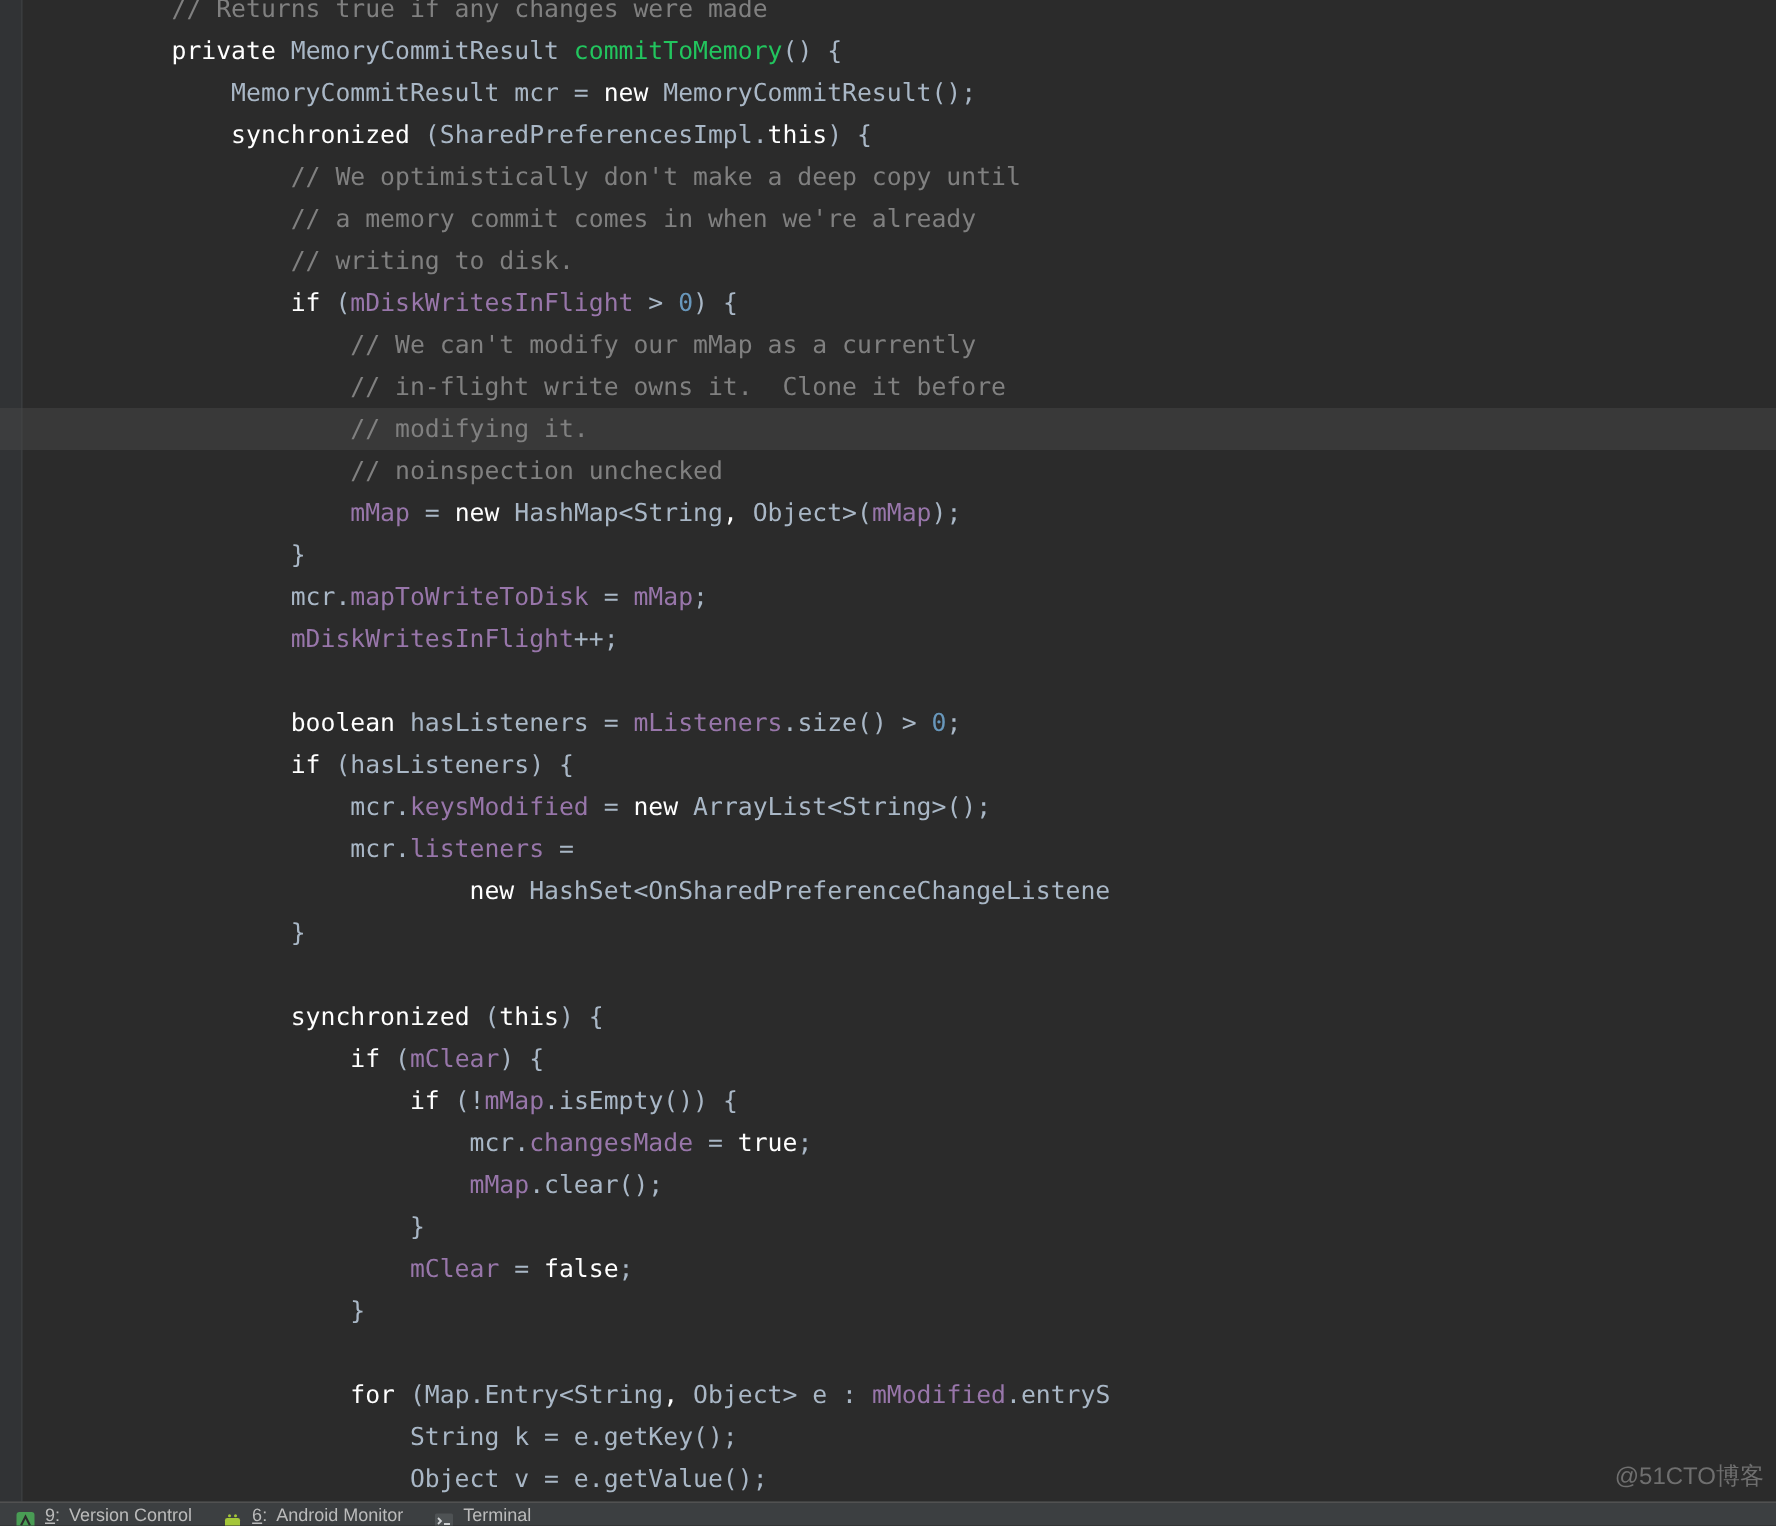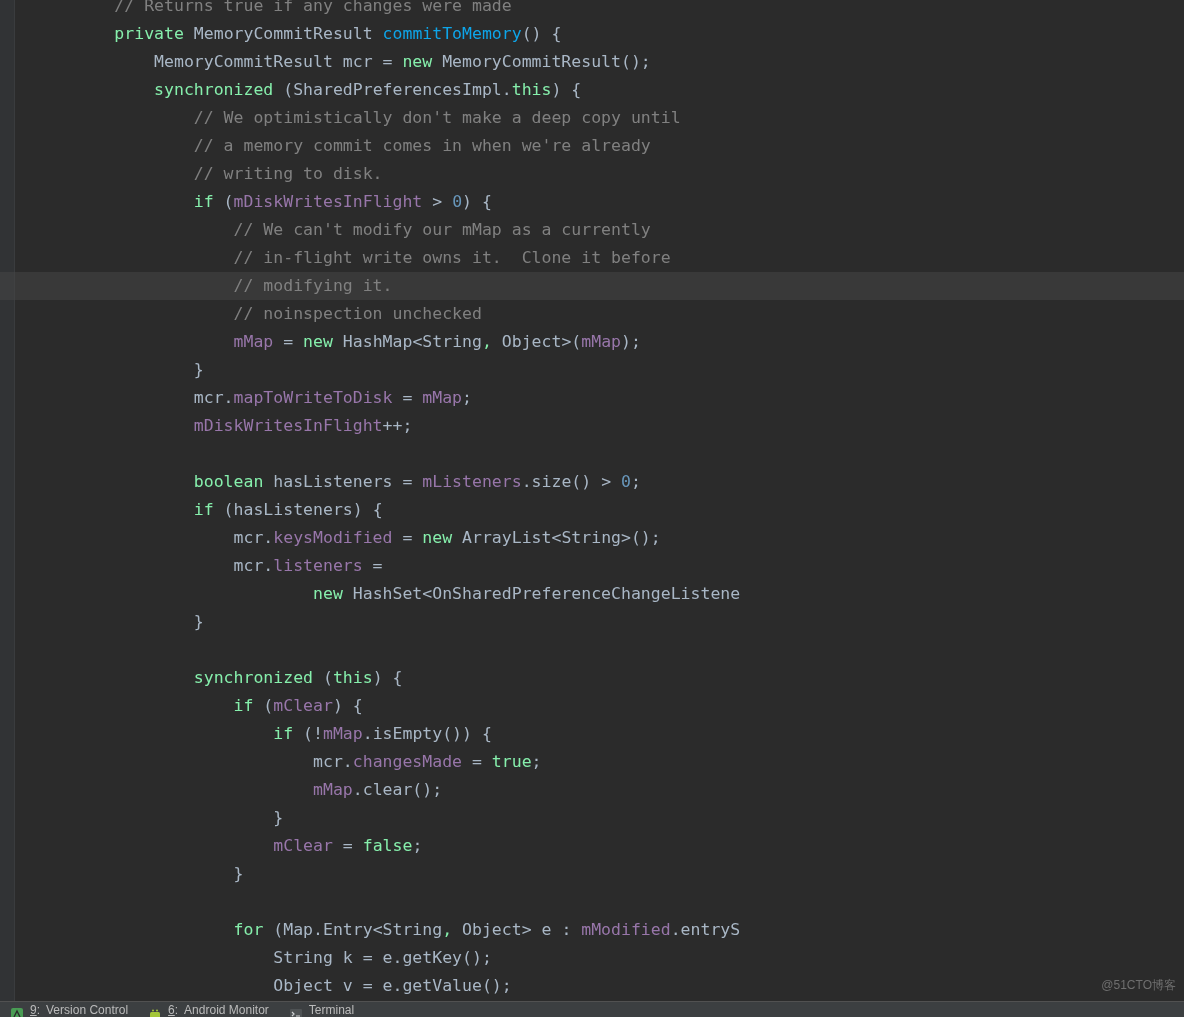--- a/index.html
+++ b/index.html
@@ -27,24 +27,24 @@
   }
   .line { height:28px; }
   .highlight-line {
     position:absolute;
     left:0; right:0;
     height:28px;
     top: calc(-8px + 28px * 10);
     background: rgba(70,70,70,0.55);
     pointer-events:none;
   }
-  .kw { color:#86efac; }
+  .kw { color:#ffffff; }
   .comment { color:#808080; font-style: normal; }
   .num { color:#6897BB; }
-  .methoddef { color:#0ea5e9; }
+  .methoddef { color:#22c55e; }
   .field { color:#9876AA;margin-top:28px; }
   .bottom-bar {
     position:absolute;
     left:0; right:0; bottom:0;
     height:16px;
     background:#3c3f41;
     border-top:1px solid #515151;
     display:flex;
     align-items:center;
     font-family: "Segoe UI","Helvetica Neue",sans-serif;
@@ -60,21 +60,21 @@
     cursor:pointer;
     white-space:nowrap;
   }
   .tool-item .icon { width:14px; height:14px; display:inline-block; }
   .watermark {
     position:absolute;
     right:8px;
     bottom:18px;
     color:#6f6f6f;
     font-family: "Segoe UI","Helvetica Neue",sans-serif;
-    font-size:12px;
+    font-size:16px;
     pointer-events:none;
   }
 </style>
 </head>
 <body>
 
 <div class="gutter"></div>
 <div class="highlight-line"></div>
 
 <div class="code-area" id="code-area"><div class="line"><span class="comment">          // Returns true if any changes were made</span></div><div class="line"><span>          </span><span class="kw">private</span><span> MemoryCommitResult </span><span class="methoddef">commitToMemory</span><span>() {</span></div><div class="line"><span>              MemoryCommitResult mcr = </span><span class="kw">new</span><span> MemoryCommitResult();</span></div><div class="line"><span>              </span><span class="kw">synchronized</span><span> (SharedPreferencesImpl.</span><span class="kw">this</span><span>) {</span></div><div class="line"><span>                  </span><span class="comment">// We optimistically don't make a deep copy until</span></div><div class="line"><span>                  </span><span class="comment">// a memory commit comes in when we're already</span></div><div class="line"><span>                  </span><span class="comment">// writing to disk.</span></div><div class="line"><span>                  </span><span class="kw">if</span><span> (</span><span class="field">mDiskWritesInFlight</span><span> &gt; </span><span class="num">0</span><span>) {</span></div><div class="line"><span>                      </span><span class="comment">// We can't modify our mMap as a currently</span></div><div class="line"><span>                      </span><span class="comment">// in-flight write owns it.  Clone it before</span></div><div class="line"><span>                      </span><span class="comment">// modifying it.</span></div><div class="line"><span>                      </span><span class="comment">// noinspection unchecked</span></div><div class="line"><span>                      </span><span class="field">mMap</span><span> = </span><span class="kw">new</span><span> HashMap&lt;String</span><span class="kw">,</span><span> Object&gt;(</span><span class="field">mMap</span><span>);</span></div><div class="line"><span>                  }</span></div><div class="line"><span>                  mcr.</span><span class="field">mapToWriteToDisk</span><span> = </span><span class="field">mMap</span><span>;</span></div><div class="line"><span>                  </span><span class="field">mDiskWritesInFlight</span><span>++;</span></div><div class="line"><span></span></div><div class="line"><span>                  </span><span class="kw">boolean</span><span> hasListeners = </span><span class="field">mListeners</span><span>.size() &gt; </span><span class="num">0</span><span>;</span></div><div class="line"><span>                  </span><span class="kw">if</span><span> (hasListeners) {</span></div><div class="line"><span>                      mcr.</span><span class="field">keysModified</span><span> = </span><span class="kw">new</span><span> ArrayList&lt;String&gt;();</span></div><div class="line"><span>                      mcr.</span><span class="field">listeners</span><span> =</span></div><div class="line"><span>                              </span><span class="kw">new</span><span> HashSet&lt;OnSharedPreferenceChangeListene</span></div><div class="line"><span>                  }</span></div><div class="line"><span></span></div><div class="line"><span>                  </span><span class="kw">synchronized</span><span> (</span><span class="kw">this</span><span>) {</span></div><div class="line"><span>                      </span><span class="kw">if</span><span> (</span><span class="field">mClear</span><span>) {</span></div><div class="line"><span>                          </span><span class="kw">if</span><span> (!</span><span class="field">mMap</span><span>.isEmpty()) {</span></div><div class="line"><span>                              mcr.</span><span class="field">changesMade</span><span> = </span><span class="kw">true</span><span>;</span></div><div class="line"><span>                              </span><span class="field">mMap</span><span>.clear();</span></div><div class="line"><span>                          }</span></div><div class="line"><span>                          </span><span class="field">mClear</span><span> = </span><span class="kw">false</span><span>;</span></div><div class="line"><span>                      }</span></div><div class="line"><span></span></div><div class="line"><span>                      </span><span class="kw">for</span><span> (Map.Entry&lt;String</span><span class="kw">,</span><span> Object&gt; e : </span><span class="field">mModified</span><span>.entryS</span></div><div class="line"><span>                          String k = e.getKey();</span></div><div class="line"><span>                          Object v = e.getValue();</span></div></div>

